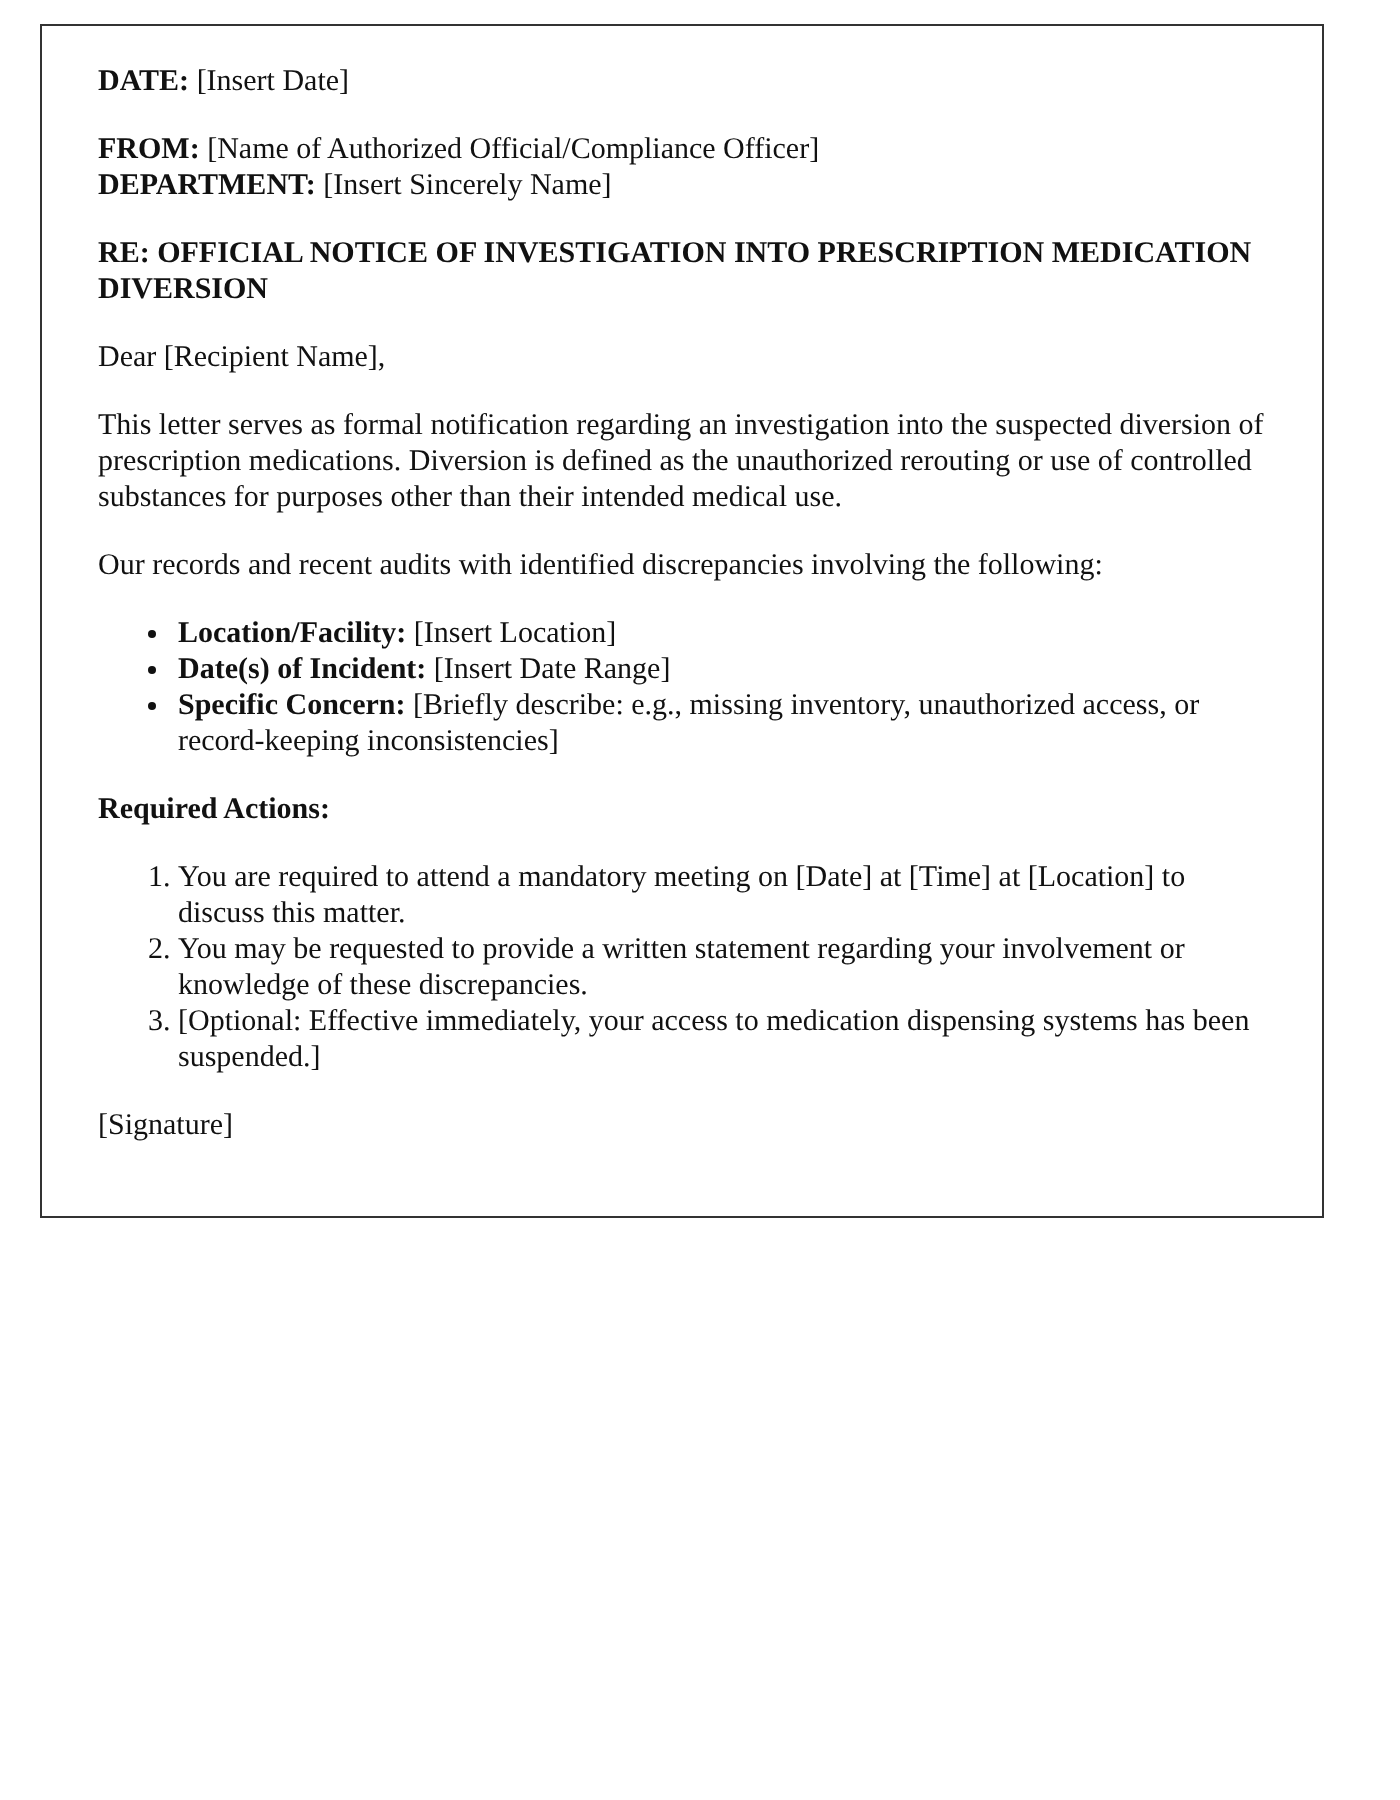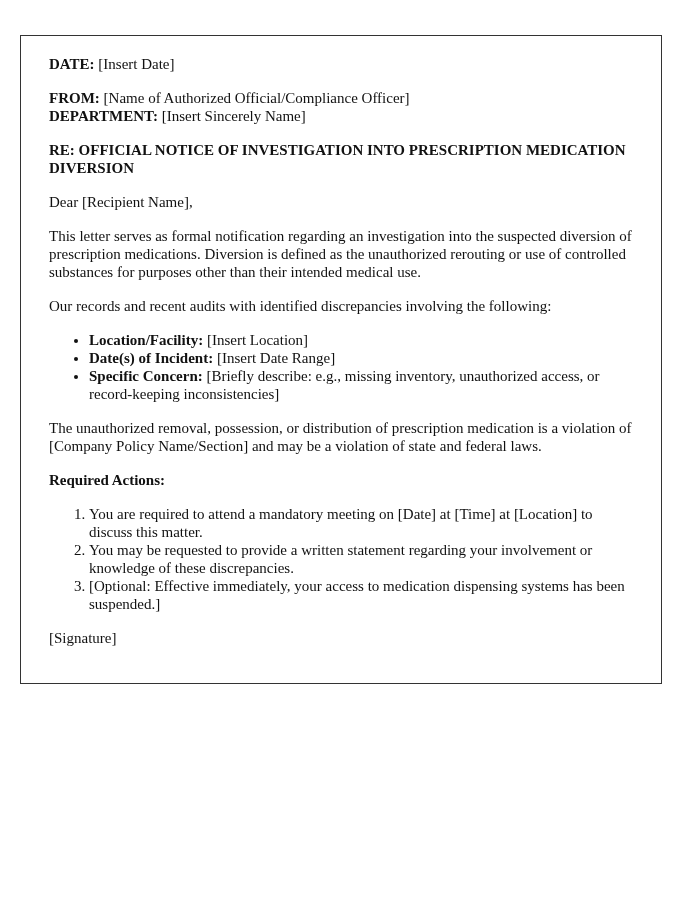--- a/index.html
+++ b/index.html
@@ -6,21 +6,21 @@
       margin: 0;
       padding: 0;
       background: #ffffff;
       width: 700px;
       height: 900px;
       overflow: hidden;
     }
     .viewport {
       position: absolute;
       left: 20px;
-      top: 35px;
+      top: 12px;
       width: 642px;
       height: 782px;
       overflow: hidden;
     }
     .letter {
       box-sizing: border-box;
       width: 642px;
       border: 1.5px solid #333333;
       padding: 19px 28px 20px 28px;
       font-family: "Liberation Serif", "DejaVu Serif", serif;
@@ -67,21 +67,20 @@
     <p>This letter serves as formal notification regarding an investigation into the suspected diversion of prescription medications. Diversion is defined as the unauthorized rerouting or use of controlled substances for purposes other than their intended medical use.</p>
 
     <p>Our records and recent audits with identified discrepancies involving the following:</p>
 
     <ul>
       <li><b>Location/Facility:</b><span> [Insert Location]</span></li>
       <li><b>Date(s) of Incident:</b><span> [Insert Date Range]</span></li>
       <li><b>Specific Concern:</b><span> [Briefly describe: e.g., missing inventory, unauthorized access, or record-keeping inconsistencies]</span></li>
     </ul>
 
-    <p>The unauthorized removal, possession, or distribution of prescription medication is a violation of [Company Policy Name/Section] and may be a violation of state and federal laws.</p>
 
     <p><b>Required Actions:</b></p>
 
     <ol>
       <li>You are required to attend a mandatory meeting on [Date] at [Time] at [Location] to discuss this matter.</li>
       <li>You may be requested to provide a written statement regarding your involvement or knowledge of these discrepancies.</li>
       <li>[Optional: Effective immediately, your access to medication dispensing systems has been suspended.]</li>
     </ol>
 
 

